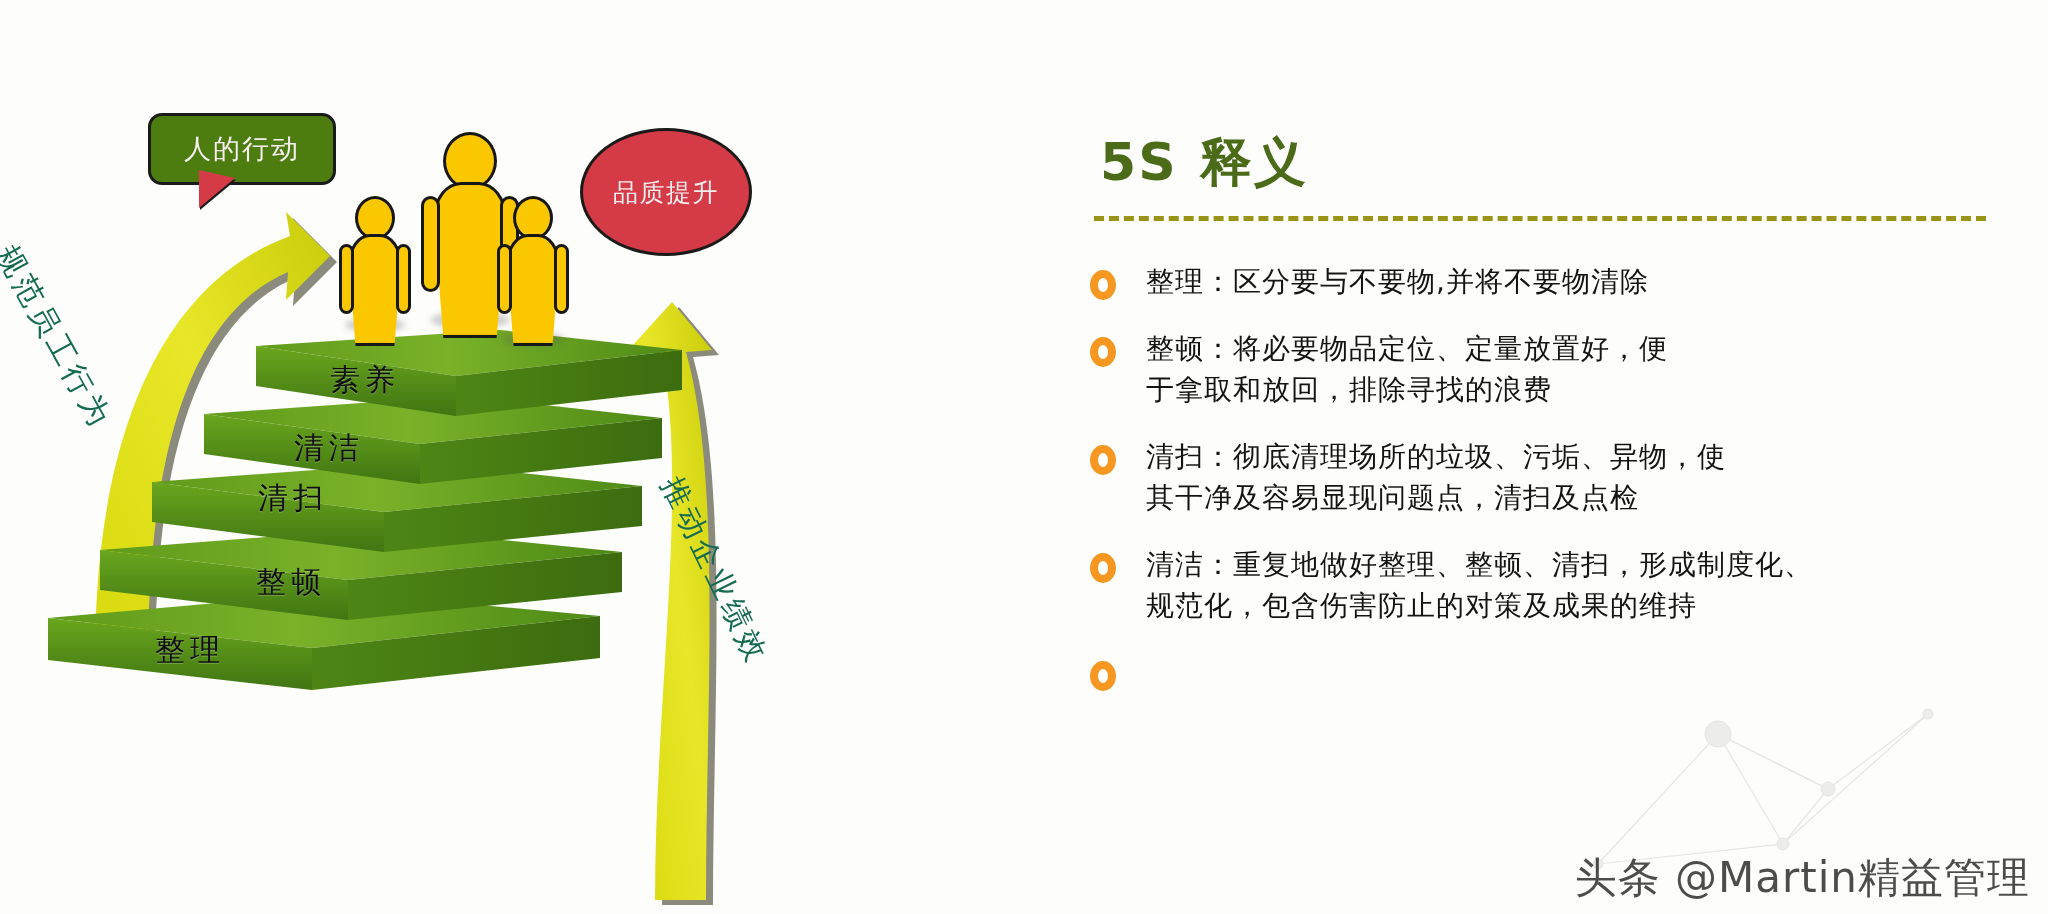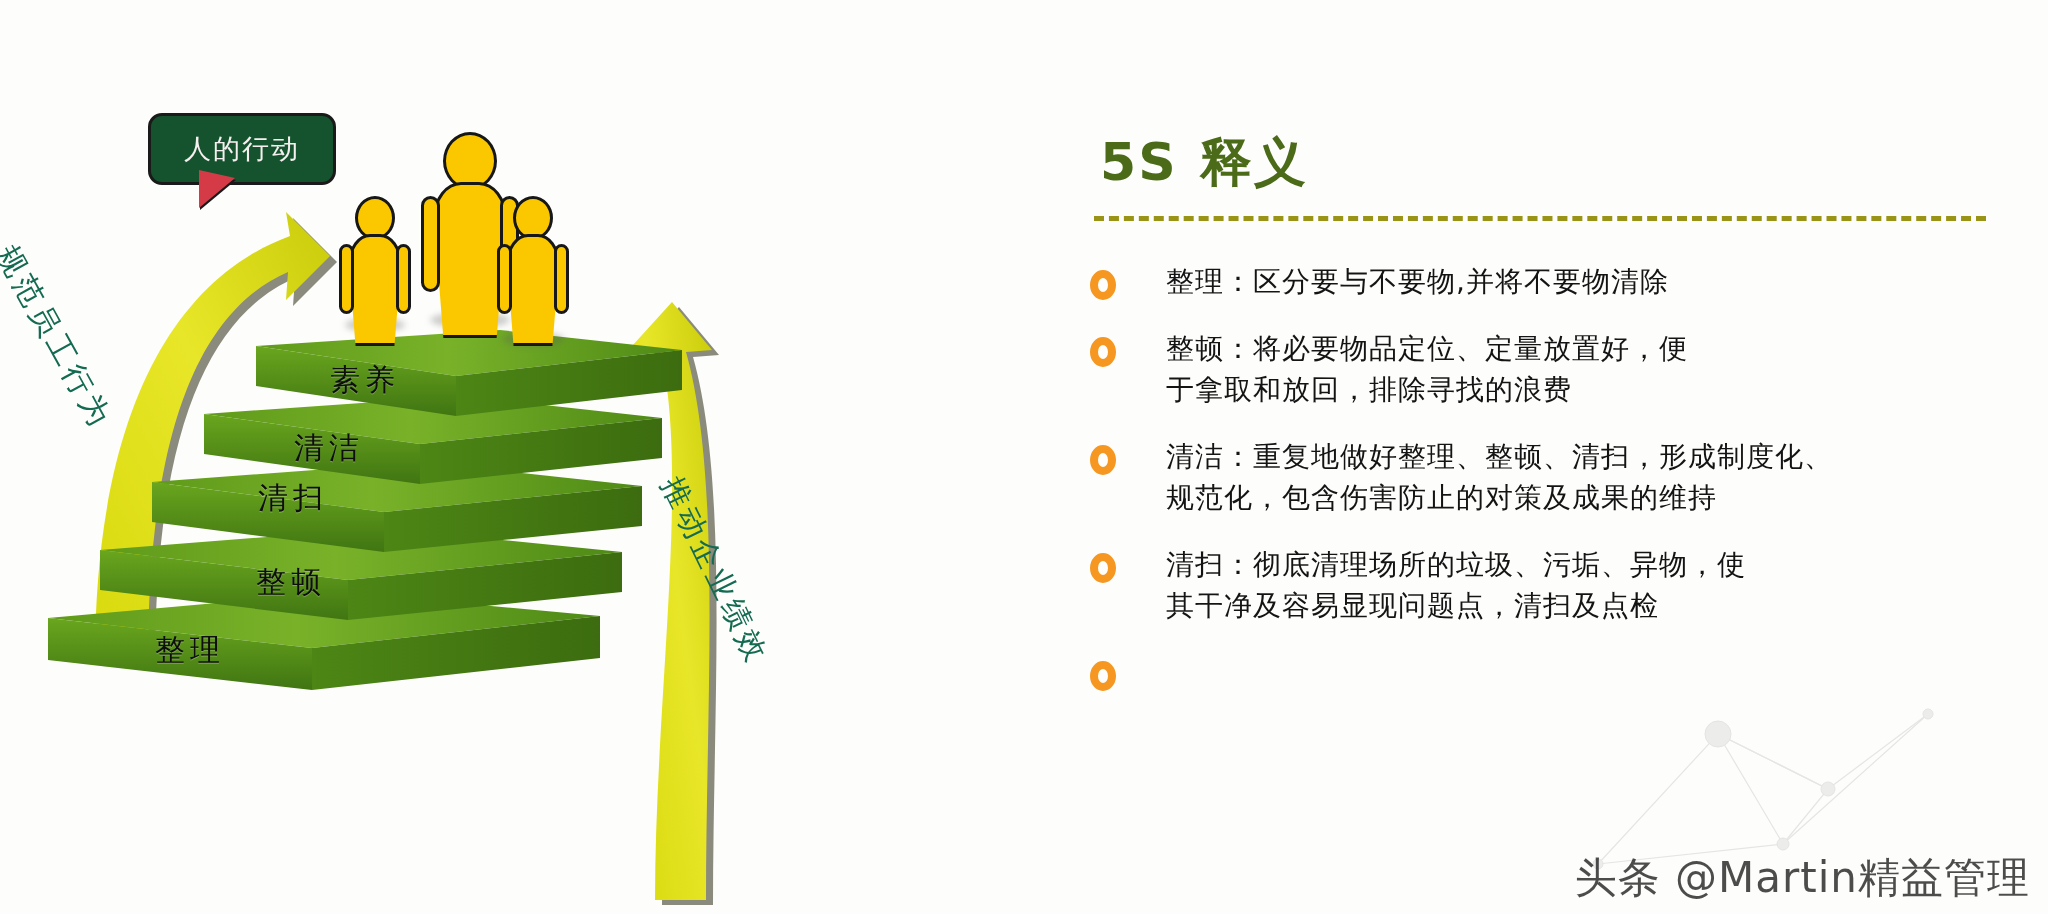--- a/index.html
+++ b/index.html
@@ -22,21 +22,21 @@
   
   .illus {
     position: absolute;
     left: 0; top: 0;
     width: 820px; height: 914px;
   }
 
   
   .bubble-rect {
     position: absolute;
-    background: #14532d;
+    background: #4d7c0f;
     border: 3px solid #1a1a1a;
     border-radius: 14px;
     color: #f6eff0;
     display: flex; align-items: center; justify-content: center;
     font-size: 27px;
     letter-spacing: 2px;
     z-index: 30;
   }
   .bubble-rect .tail {
     position: absolute;
@@ -171,21 +171,20 @@
     margin-left: 4px;
     width: 892px;
     height: 0;
     border-top: 5px dashed #9a9416;
   }
   .list { margin-top: 40px; }
   .item {
     display: flex;
     align-items: flex-start;
     margin-bottom: 26px;
-    gap: 20px;
   }
   .bullet {
     flex: 0 0 auto;
     width: 26px; height: 30px;
     margin-right: 30px;
     margin-top: 9px;
     border: 8px solid #f59721;
     border-radius: 50%;
   }
   .item-text {
@@ -327,47 +326,50 @@
       <div class="arm" style="left:-1px; top:48px; width:15px; height:70px; border-radius:8px;"></div>
       <div class="arm" style="right:-1px; top:48px; width:15px; height:70px; border-radius:8px;"></div>
     </div>
 
     <div class="bubble-rect" style="left:148px; top:113px; width:188px; height:72px;">
       <span>人的行动</span>
       <span class="tail"></span>
     </div>
 
 
+    <div class="bubble-circle" style="left:580px; top:128px; width:172px; height:128px;">
+      <span>品质提升</span>
+    </div>
   </div>
 
   <div class="panel">
     <div class="panel-title">
       <span>5S</span><span class="cn">释义</span>
     </div>
     <div class="divider"></div>
 
     <div class="list">
       <div class="item">
         <span class="bullet"></span>
         <span class="item-text">整理：区分要与不要物,并将不要物清除</span>
       </div>
       <div class="item">
         <span class="bullet"></span>
         <span class="item-text">整顿：将必要物品定位、定量放置好，便
 于拿取和放回，排除寻找的浪费</span>
       </div>
       <div class="item">
         <span class="bullet"></span>
+        <span class="item-text">清扫：彻底清理场所的垃圾、污垢、异物，使
+其干净及容易显现问题点，清扫及点检</span>
+      </div>
+      <div class="item">
+        <span class="bullet"></span>
         <span class="item-text">清洁：重复地做好整理、整顿、清扫，形成制度化、
 规范化，包含伤害防止的对策及成果的维持</span>
-      </div>
-      <div class="item">
-        <span class="bullet"></span>
-        <span class="item-text">清扫：彻底清理场所的垃圾、污垢、异物，使
-其干净及容易显现问题点，清扫及点检</span>
       </div>
       <div class="item">
         <span class="bullet"></span>
       </div>
     </div>
   </div>
 
   <svg class="watermark-net" viewBox="0 0 420 190">
     <g stroke="#b9b9b9" stroke-width="1.2" fill="none">
       <path d="M30 170 L150 40 L260 95 L360 20"></path>

